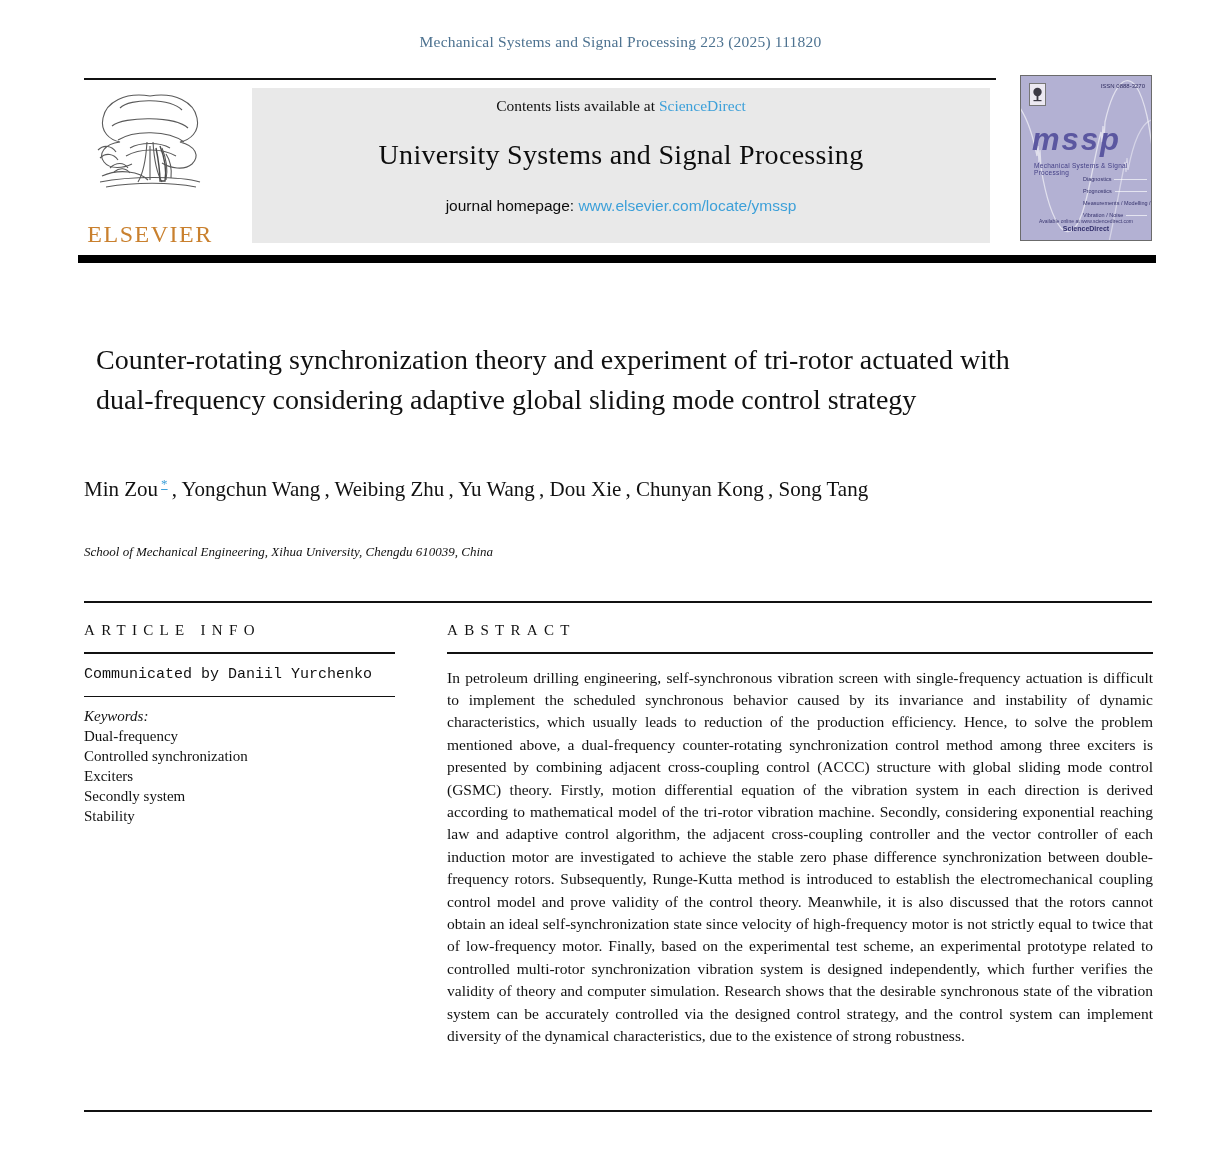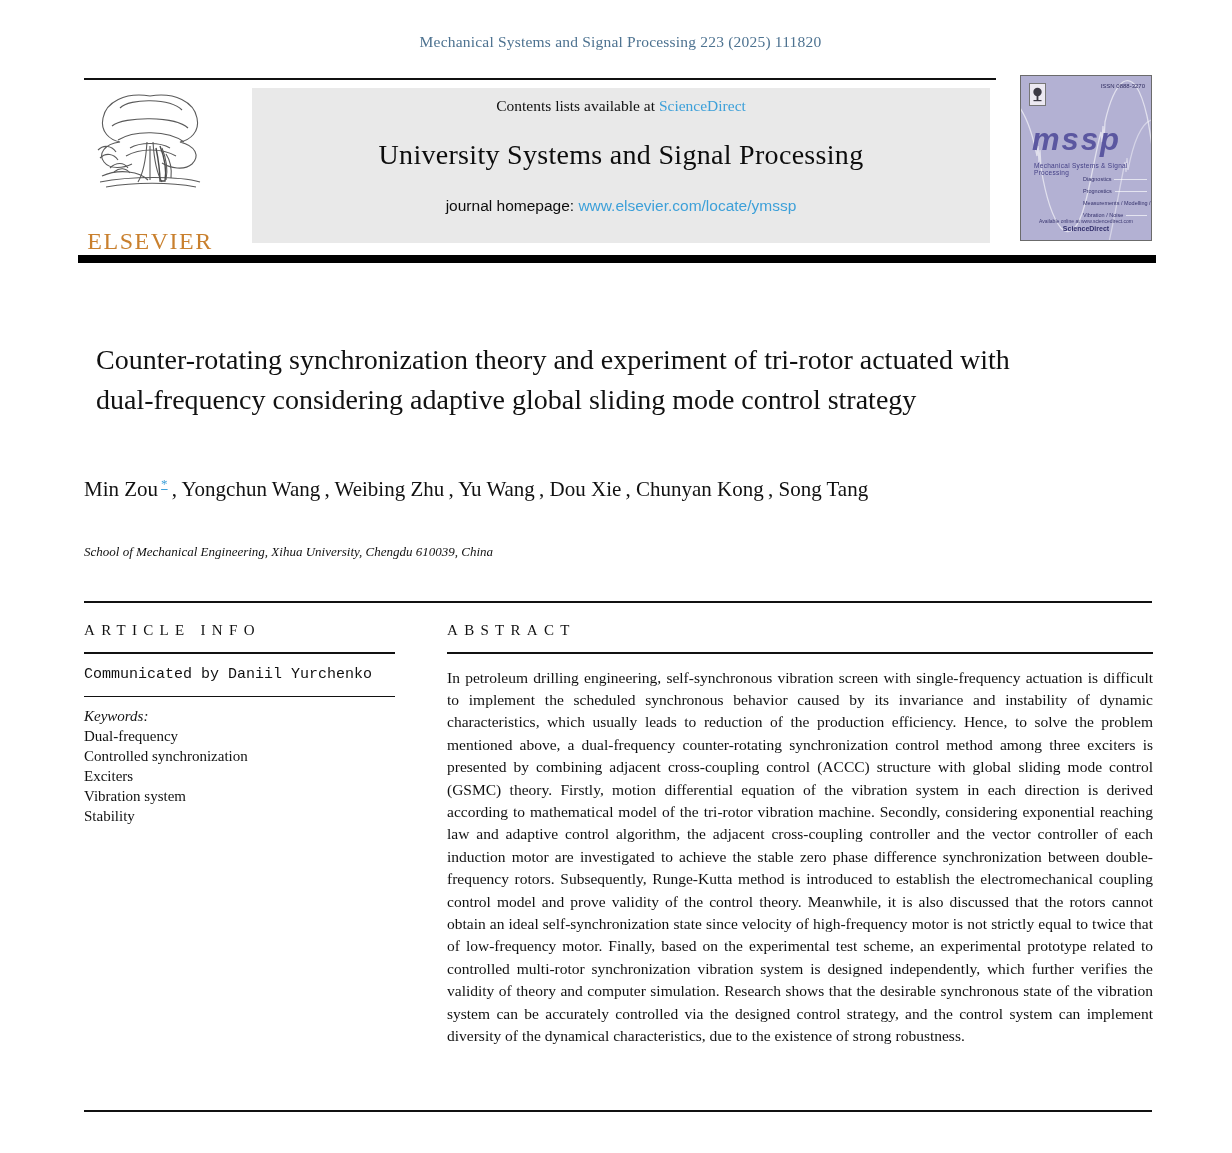--- a/index.html
+++ b/index.html
@@ -22,21 +22,21 @@
   
   .citation{
     position:absolute;top:33px;left:0;width:100%;text-align:center;
     font-size:15.5px;color:var(--header_blue);letter-spacing:.2px;
   }
   
   .mast-topline{position:absolute;left:84px;top:78px;width:912px;height:2px;background:var(--rule_black);}
   .logo-block{position:absolute;left:84px;top:88px;width:132px;height:154px;}
   .logo-tree{display:block;margin:0 auto;}
   .logo-word{
-    margin-top:20px;text-align:center;font-size:24px;letter-spacing:1.5px;
+    margin-top:13px;text-align:center;font-size:24px;letter-spacing:1.5px;
     color:var(--elsevier_orange);font-family:"Liberation Serif",serif;
   }
   .mast-box{
     position:absolute;left:252px;top:88px;width:738px;height:155px;
     background:var(--box_gray);text-align:center;
   }
   .contents-line{margin-top:9px;font-size:15.5px;color:#111;}
   .contents-line a{color:var(--link_blue);text-decoration:none;}
   .journal-title{margin-top:24px;font-size:28px;color:#0d0d0d;letter-spacing:.3px;}
   .homepage-line{
@@ -199,21 +199,21 @@
   <div class="col-left">
     <h2 class="col-heading">ARTICLE INFO</h2>
     <div class="col-rule"></div>
     <div class="communicated">Communicated by Daniil Yurchenko</div>
     <div class="col-rule"></div>
     <div class="kw-label">Keywords:</div>
     <ul class="kw-list">
       <li>Dual-frequency</li>
       <li>Controlled synchronization</li>
       <li>Exciters</li>
-      <li>Vibration system</li>
+      <li>Secondly system</li>
       <li>Stability</li>
     </ul>
   </div>
 
   <div class="col-right">
     <h2 class="col-heading">ABSTRACT</h2>
     <div class="col-rule"></div>
     <div class="abstract-text">In petroleum drilling engineering, self-synchronous vibration screen with single-frequency actuation is difficult to implement the scheduled synchronous behavior caused by its invariance and instability of dynamic characteristics, which usually leads to reduction of the production efficiency. Hence, to solve the problem mentioned above, a dual-frequency counter-rotating synchronization control method among three exciters is presented by combining adjacent cross-coupling control (ACCC) structure with global sliding mode control (GSMC) theory. Firstly, motion differential equation of the vibration system in each direction is derived according to mathematical model of the tri-rotor vibration machine. Secondly, considering exponential reaching law and adaptive control algorithm, the adjacent cross-coupling controller and the vector controller of each induction motor are investigated to achieve the stable zero phase difference synchronization between double-frequency rotors. Subsequently, Runge-Kutta method is introduced to establish the electromechanical coupling control model and prove validity of the control theory. Meanwhile, it is also discussed that the rotors cannot obtain an ideal self-synchronization state since velocity of high-frequency motor is not strictly equal to twice that of low-frequency motor. Finally, based on the experimental test scheme, an experimental prototype related to controlled multi-rotor synchronization vibration system is designed independently, which further verifies the validity of theory and computer simulation. Research shows that the desirable synchronous state of the vibration system can be accurately controlled via the designed control strategy, and the control system can implement diversity of the dynamical characteristics, due to the existence of strong robustness.</div>
   </div>
 

